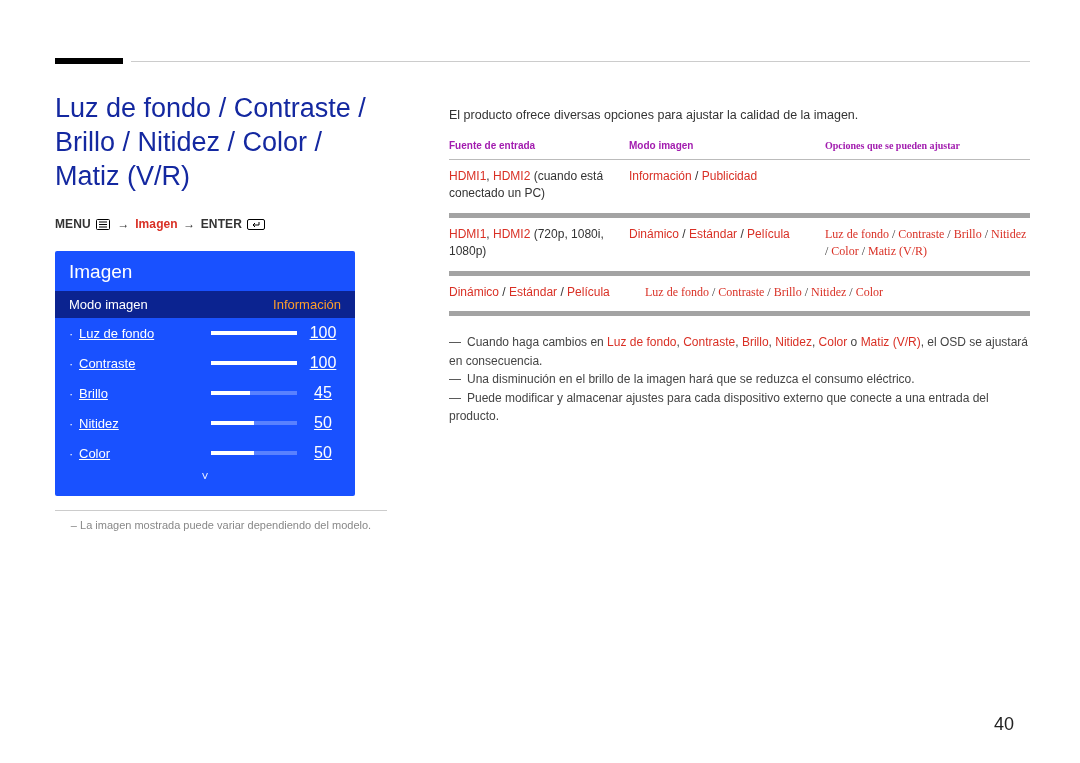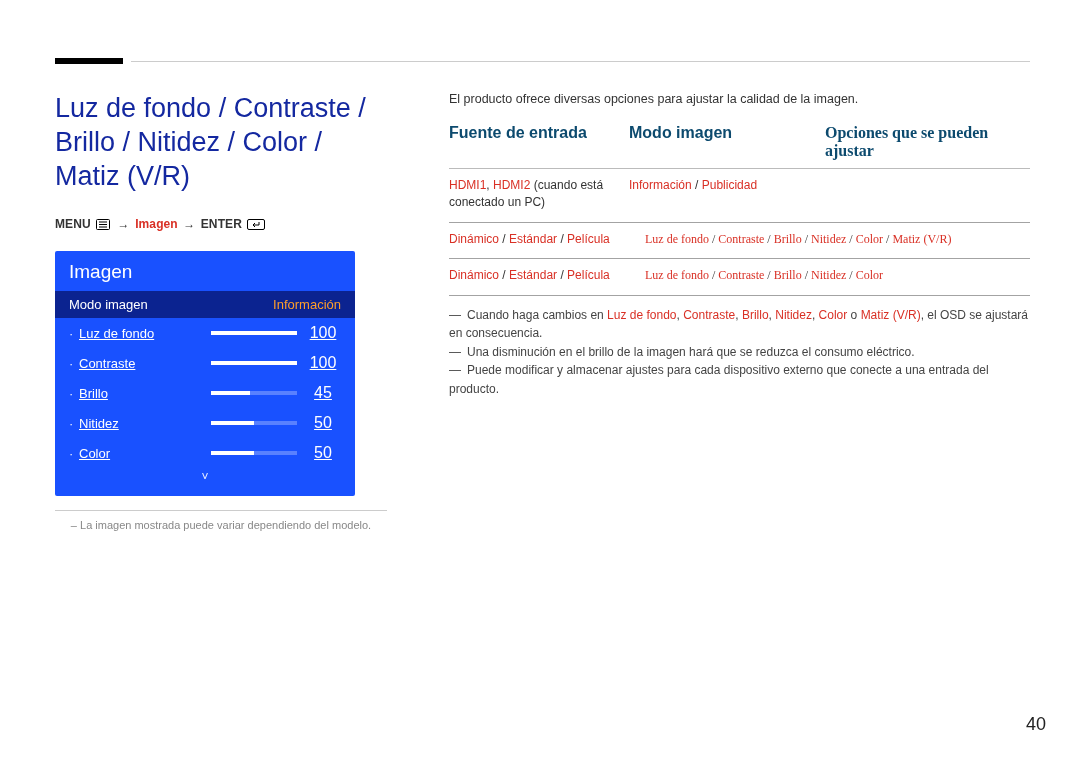--- a/index.html
+++ b/index.html
@@ -30,21 +30,21 @@
   }
 
   .left-col {
     position: absolute;
     top: 92px;
     left: 55px;
     width: 332px;
   }
   .right-col {
     position: absolute;
-    top: 92px;
+    top: 108px;
     left: 449px;
     right: 50px;
   }
 
   h1.main-heading {
     font-size: 27px;
     color: #1428A0;
     font-weight: 500;
     line-height: 1.25;
     margin-bottom: 24px;
@@ -133,47 +133,47 @@
 
   
   .intro {
     font-size: 12.5px;
     margin-bottom: 18px;
     color:#333;
   }
   .th-row {
     display: flex;
     font-weight: bold;
-    font-size: 16px;
-    color:#0c4a6e;
+    font-size: 10px;
+    color:#a21caf;
     padding-bottom: 8px;
   }
   .col1 { flex: 0 0 180px; padding-right:10px;}
   .col2 { flex: 0 0 196px; padding-right:10px;}
   .col3 { flex: 1; font-family: Liberation Serif, serif; }
   .tbl-hr { border-top:1px solid #bbb; }
   .td-row {
     display: flex;
     font-size: 12px;
     padding: 8px 0 10px 0;
-    border-bottom: 1px solid #a3a3a3;
+    border-bottom: 5px solid #a3a3a3;
     line-height: 1.45;
   }
   .red { color:#d93025; }
   .notes {
     font-size: 12px;
     color:#444;
     line-height:1.55;
-    margin-top: 10px;
+    margin-top: 17px;
   }
   .notes .dash { display:inline-block; width:18px; }
 
   .page-num {
     position: absolute;
-    right: 34px;
+    right: 66px;
     bottom: 28px;
     font-size: 18px;
     color:#222;
   }
 </style>
 </head>
 <body>
 
 <div class="chapter-mark"></div>
 <div class="hr-top"></div>
@@ -273,20 +273,21 @@
     <div class="col3">Opciones que se pueden ajustar</div>
   </div>
   <div class="tbl-hr"></div>
 
   <div id="tbl-body">
       <div class="td-row">
         <div class="col1"><span class="red">HDMI1</span>, <span class="red">HDMI2</span><span> (cuando está conectado un PC)</span></div>
         <div class="col2"><span class="red">Información</span> / <span class="red">Publicidad</span></div>
       </div>
       <div class="td-row">
+        <div class="col1"><span class="red">HDMI1</span>, <span class="red">HDMI2</span><span> (720p, 1080i, 1080p)</span></div>
         <div class="col2"><span class="red">Dinámico</span> / <span class="red">Estándar</span> / <span class="red">Película</span></div>
         <div class="col3"><span class="red">Luz de fondo</span> / <span class="red">Contraste</span> / <span class="red">Brillo</span> / <span class="red">Nitidez</span> / <span class="red">Color</span> / <span class="red">Matiz (V/R)</span></div>
       </div>
       <div class="td-row">
         <div class="col2"><span class="red">Dinámico</span> / <span class="red">Estándar</span> / <span class="red">Película</span></div>
         <div class="col3"><span class="red">Luz de fondo</span> / <span class="red">Contraste</span> / <span class="red">Brillo</span> / <span class="red">Nitidez</span> / <span class="red">Color</span></div>
       </div>
     </div>
 
   <div class="notes">

